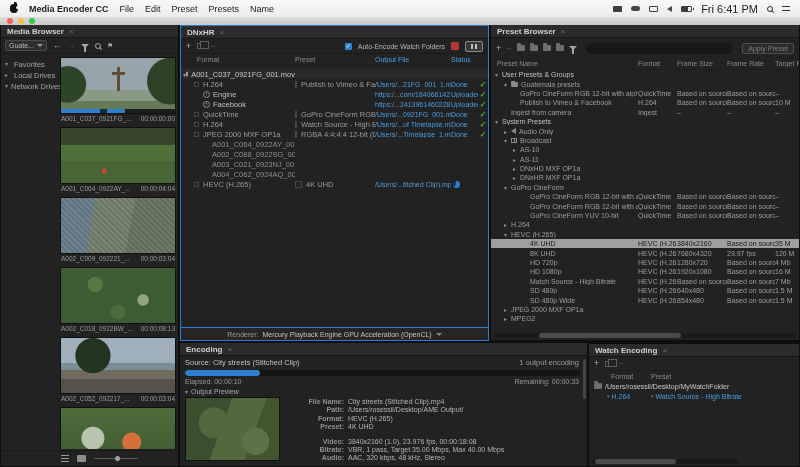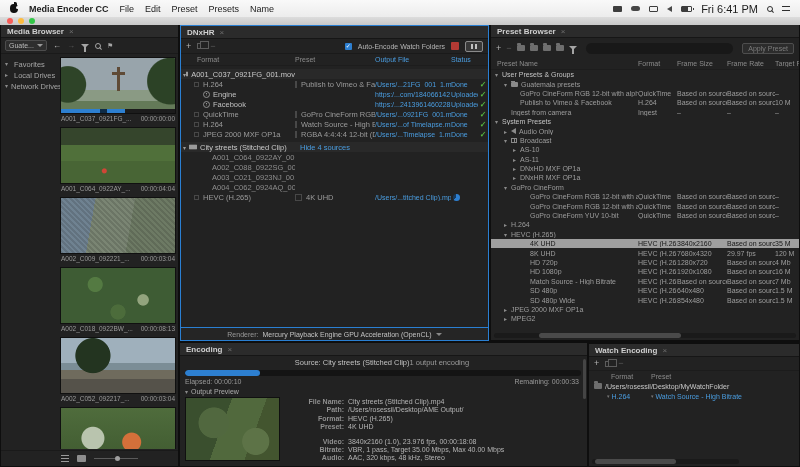--- a/index.html
+++ b/index.html
@@ -141,21 +141,21 @@
 .prow.i0 .pc-name{padding-left:4px}
 .prow.i1 .pc-name{padding-left:13px}
 .prow.i2 .pc-name{padding-left:22px}
 .prow.i3 .pc-name{padding-left:32px}
 .prow.sel{background:#9f9f9f}
 .prow.sel,.prow.sel .pc-fmt,.prow.sel .pc-size,.prow.sel .pc-rate,.prow.sel .pc-tgt,.prow.sel .plabel{color:#161616}
 .pbscroll{position:absolute;bottom:2px;left:3px;right:3px;height:5px;background:#1a1a1a;border-radius:3px}
 .pbthumb{position:absolute;left:15%;width:47%;height:5px;background:#4a4a4a;border-radius:3px}
 
 .enc{left:180px;top:343px;width:407px;height:123px}
-.erow1{display:flex;justify-content:center;padding:2px 8px 0 5px;font-size:7.5px;color:#c0c0c0}
+.erow1{display:flex;justify-content:space-between;padding:2px 8px 0 5px;font-size:7.5px;color:#c0c0c0}
 .erow1 .right{color:#9a9a9a}
 .ebar{margin:3px 6px 0 5px;height:6px;border-radius:3px;background:#141414;overflow:hidden}
 .efill{width:19%;height:100%;background:#2d7fd0;border-radius:3px}
 .erow2{display:flex;justify-content:space-between;padding:2px 8px 0 5px;font-size:7px;color:#9a9a9a}
 .eprev{padding:3px 6px 0 5px;font-size:7px;color:#ababab;display:flex;align-items:center;gap:3px}
 .eprev .tarw{width:auto}
 .epbody{display:flex;gap:10px;padding:2px 0 0 5px}
 .pv{width:95px;height:64px;border:1px solid #101010;background:radial-gradient(circle at 30% 40%,#51683f 0 20%,transparent 21%),radial-gradient(circle at 75% 70%,#5d7347 0 16%,transparent 17%),linear-gradient(110deg,#3a4f2e 0 40%,#51693d 40% 70%,#43552f 70%)}
 .edetails{font-size:7px;line-height:8.4px;color:#b5b5b5;padding-top:1px}
 .edrow{display:flex}
@@ -479,39 +479,20 @@
             <span class="qlink"></span>
           </span>
           <span class="qc3">/Users/...Timelapse_1.mxf</span>
           <span class="qc4">
             <span>Done</span>
 
           </span>
           <span class="qc5">✓</span>
         </div>
 
-        <div class="qrow grp">
-          <span class="qc1">
-            <span class="qarw">▾</span>
-            <span class="qfic"></span>
-
-            <span class="qname">City streets (Stitched Clip)</span>
-            <span></span>
-          </span>
-          <span class="qc2">
-            <span></span>
-            <span class="qlink">Hide 4 sources</span>
-          </span>
-          <span class="qc3"></span>
-          <span class="qc4">
-            <span></span>
-
-          </span>
-          <span class="qc5"></span>
-        </div>
 
         <div class="qrow src">
           <span class="qc1">
 
             <span class="qfic"></span>
 
             <span class="qname">A001_C064_0922AY_001</span>
             <span></span>
           </span>
           <span class="qc2">

